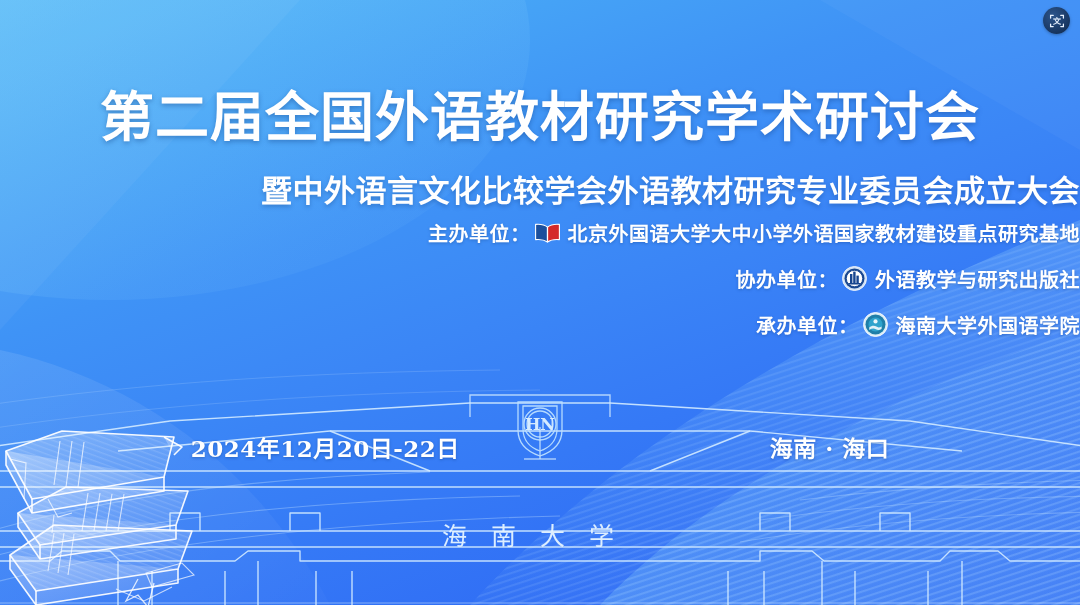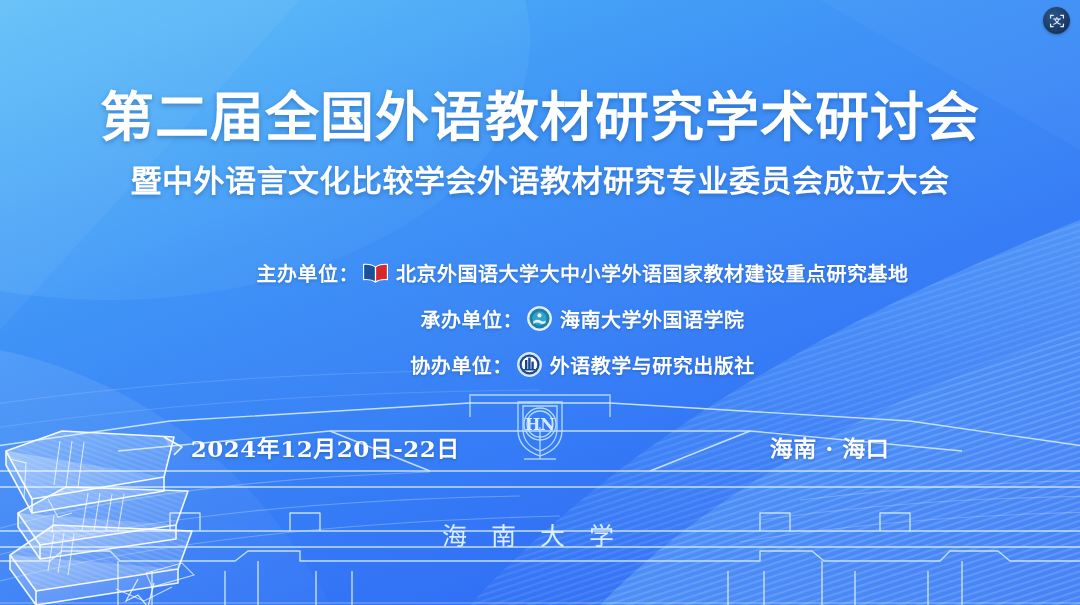--- a/index.html
+++ b/index.html
@@ -69,45 +69,45 @@
     font-weight: 700;
     font-size: 54px;
     line-height: 1.08;
     letter-spacing: 1px;
     color: #ffffff;
     text-shadow: 0 2px 5px rgba(16,60,130,0.40);
     white-space: nowrap;
     margin-top: 36px;
   }
   .title-sub {
-    margin-top: 18px;
+    margin-top: 28px;
     font-family: Liberation Serif, serif;
     font-weight: 700;
     font-size: 31px;
     line-height: 1.15;
     letter-spacing: 0.5px;
     color: #ffffff;
     text-shadow: 0 2px 4px rgba(16,60,130,0.36);
     white-space: nowrap;
+    text-align: right;
   }
 
   
   .orgs {
     position: absolute;
     top: 218px;
     left: 0;
     width: 100%;
     z-index: 20;
     display: flex;
     flex-direction: column;
-    align-items: center;
+    align-items: flex-end;
     padding-left: 85px;
     box-sizing: border-box;
     gap: 17px;
-    margin-top: 40px;
   }
   .org-row {
     display: flex;
     align-items: center;
     white-space: nowrap;
   }
   .org-label {
     font-family: "DejaVu Serif", "Liberation Serif", serif;
     font-weight: 700;
     font-size: 20px;
@@ -384,51 +384,51 @@
         <svg width="27" height="22" viewBox="0 0 27 22" xmlns="http://www.w3.org/2000/svg">
           <path d="M13.5,5.2 C10.4,2.6 6.2,2.0 1.6,2.4 L1.6,17.6 C6.2,17.2 10.4,17.8 13.5,20.0 Z" fill="#1b4f9c" stroke="#ffffff" stroke-width="1.1" stroke-linejoin="round"></path>
           <path d="M13.5,5.2 C16.6,2.6 20.8,2.0 25.4,2.4 L25.4,17.6 C20.8,17.2 16.6,17.8 13.5,20.0 Z" fill="#d42a2a" stroke="#ffffff" stroke-width="1.1" stroke-linejoin="round"></path>
           <path d="M13.5,5.2 L13.5,20" stroke="#ffffff" stroke-width="1.2"></path>
         </svg>
       </span>
       <span class="org-name">北京外国语大学大中小学外语国家教材建设重点研究基地</span>
     </div>
 
     <div class="org-row">
-      <span class="org-label">承办单位：</span>
-      <span class="org-logo">
-        <svg width="25" height="25" viewBox="0 0 25 25" xmlns="http://www.w3.org/2000/svg">
-          <circle cx="12.5" cy="12.5" r="12" fill="#d9ecf5" stroke="#ffffff" stroke-width="0.8"></circle>
-          <circle cx="12.5" cy="12.5" r="10" fill="#1f7fa8"></circle>
-          <circle cx="12.5" cy="12.5" r="7" fill="#2ea3cc"></circle>
-          <path d="M6.2,15.4 C8.6,13.4 11.4,13.2 13.4,14.6 C15.0,15.8 16.6,15.6 18.6,14.4 L18.6,17 C16.4,18.2 14.6,18.2 12.8,17.2 C11.0,16.2 8.6,16.4 6.2,18 Z" fill="#ffffff" opacity="0.85"></path>
-          <circle cx="12.5" cy="9.4" r="2.1" fill="#ffffff" opacity="0.9"></circle>
-        </svg>
-      </span>
-      <span class="org-name">海南大学外国语学院</span>
-    </div>
-
-    <div class="org-row">
       <span class="org-label">协办单位：</span>
       <span class="org-logo">
         <svg width="25" height="25" viewBox="0 0 25 25" xmlns="http://www.w3.org/2000/svg">
           <circle cx="12.5" cy="12.5" r="12" fill="#cfe0f2" stroke="#ffffff" stroke-width="0.8"></circle>
           <circle cx="12.5" cy="12.5" r="10" fill="#17468f"></circle>
           <circle cx="12.5" cy="12.5" r="8.2" fill="#ffffff"></circle>
           <g fill="#17468f">
             <rect x="8.0" y="8.0" width="2.4" height="9.6"></rect>
             <rect x="11.2" y="5.6" width="2.4" height="12"></rect>
             <rect x="14.4" y="9.6" width="2.4" height="8"></rect>
             <rect x="6.4" y="17.0" width="12.2" height="1.5"></rect>
           </g>
           <circle cx="12.5" cy="12.5" r="8.2" fill="none" stroke="#17468f" stroke-width="0.9"></circle>
         </svg>
       </span>
       <span class="org-name">外语教学与研究出版社</span>
     </div>
+
+    <div class="org-row">
+      <span class="org-label">承办单位：</span>
+      <span class="org-logo">
+        <svg width="25" height="25" viewBox="0 0 25 25" xmlns="http://www.w3.org/2000/svg">
+          <circle cx="12.5" cy="12.5" r="12" fill="#d9ecf5" stroke="#ffffff" stroke-width="0.8"></circle>
+          <circle cx="12.5" cy="12.5" r="10" fill="#1f7fa8"></circle>
+          <circle cx="12.5" cy="12.5" r="7" fill="#2ea3cc"></circle>
+          <path d="M6.2,15.4 C8.6,13.4 11.4,13.2 13.4,14.6 C15.0,15.8 16.6,15.6 18.6,14.4 L18.6,17 C16.4,18.2 14.6,18.2 12.8,17.2 C11.0,16.2 8.6,16.4 6.2,18 Z" fill="#ffffff" opacity="0.85"></path>
+          <circle cx="12.5" cy="9.4" r="2.1" fill="#ffffff" opacity="0.9"></circle>
+        </svg>
+      </span>
+      <span class="org-name">海南大学外国语学院</span>
+    </div>
   </div>
 
   <div class="info-strip">
     <span class="info-text">2024年12月20日-22日</span>
     <span class="info-spacer"></span>
     <span class="info-text">海南 · 海口</span>
   </div>
 
 </div>
 

